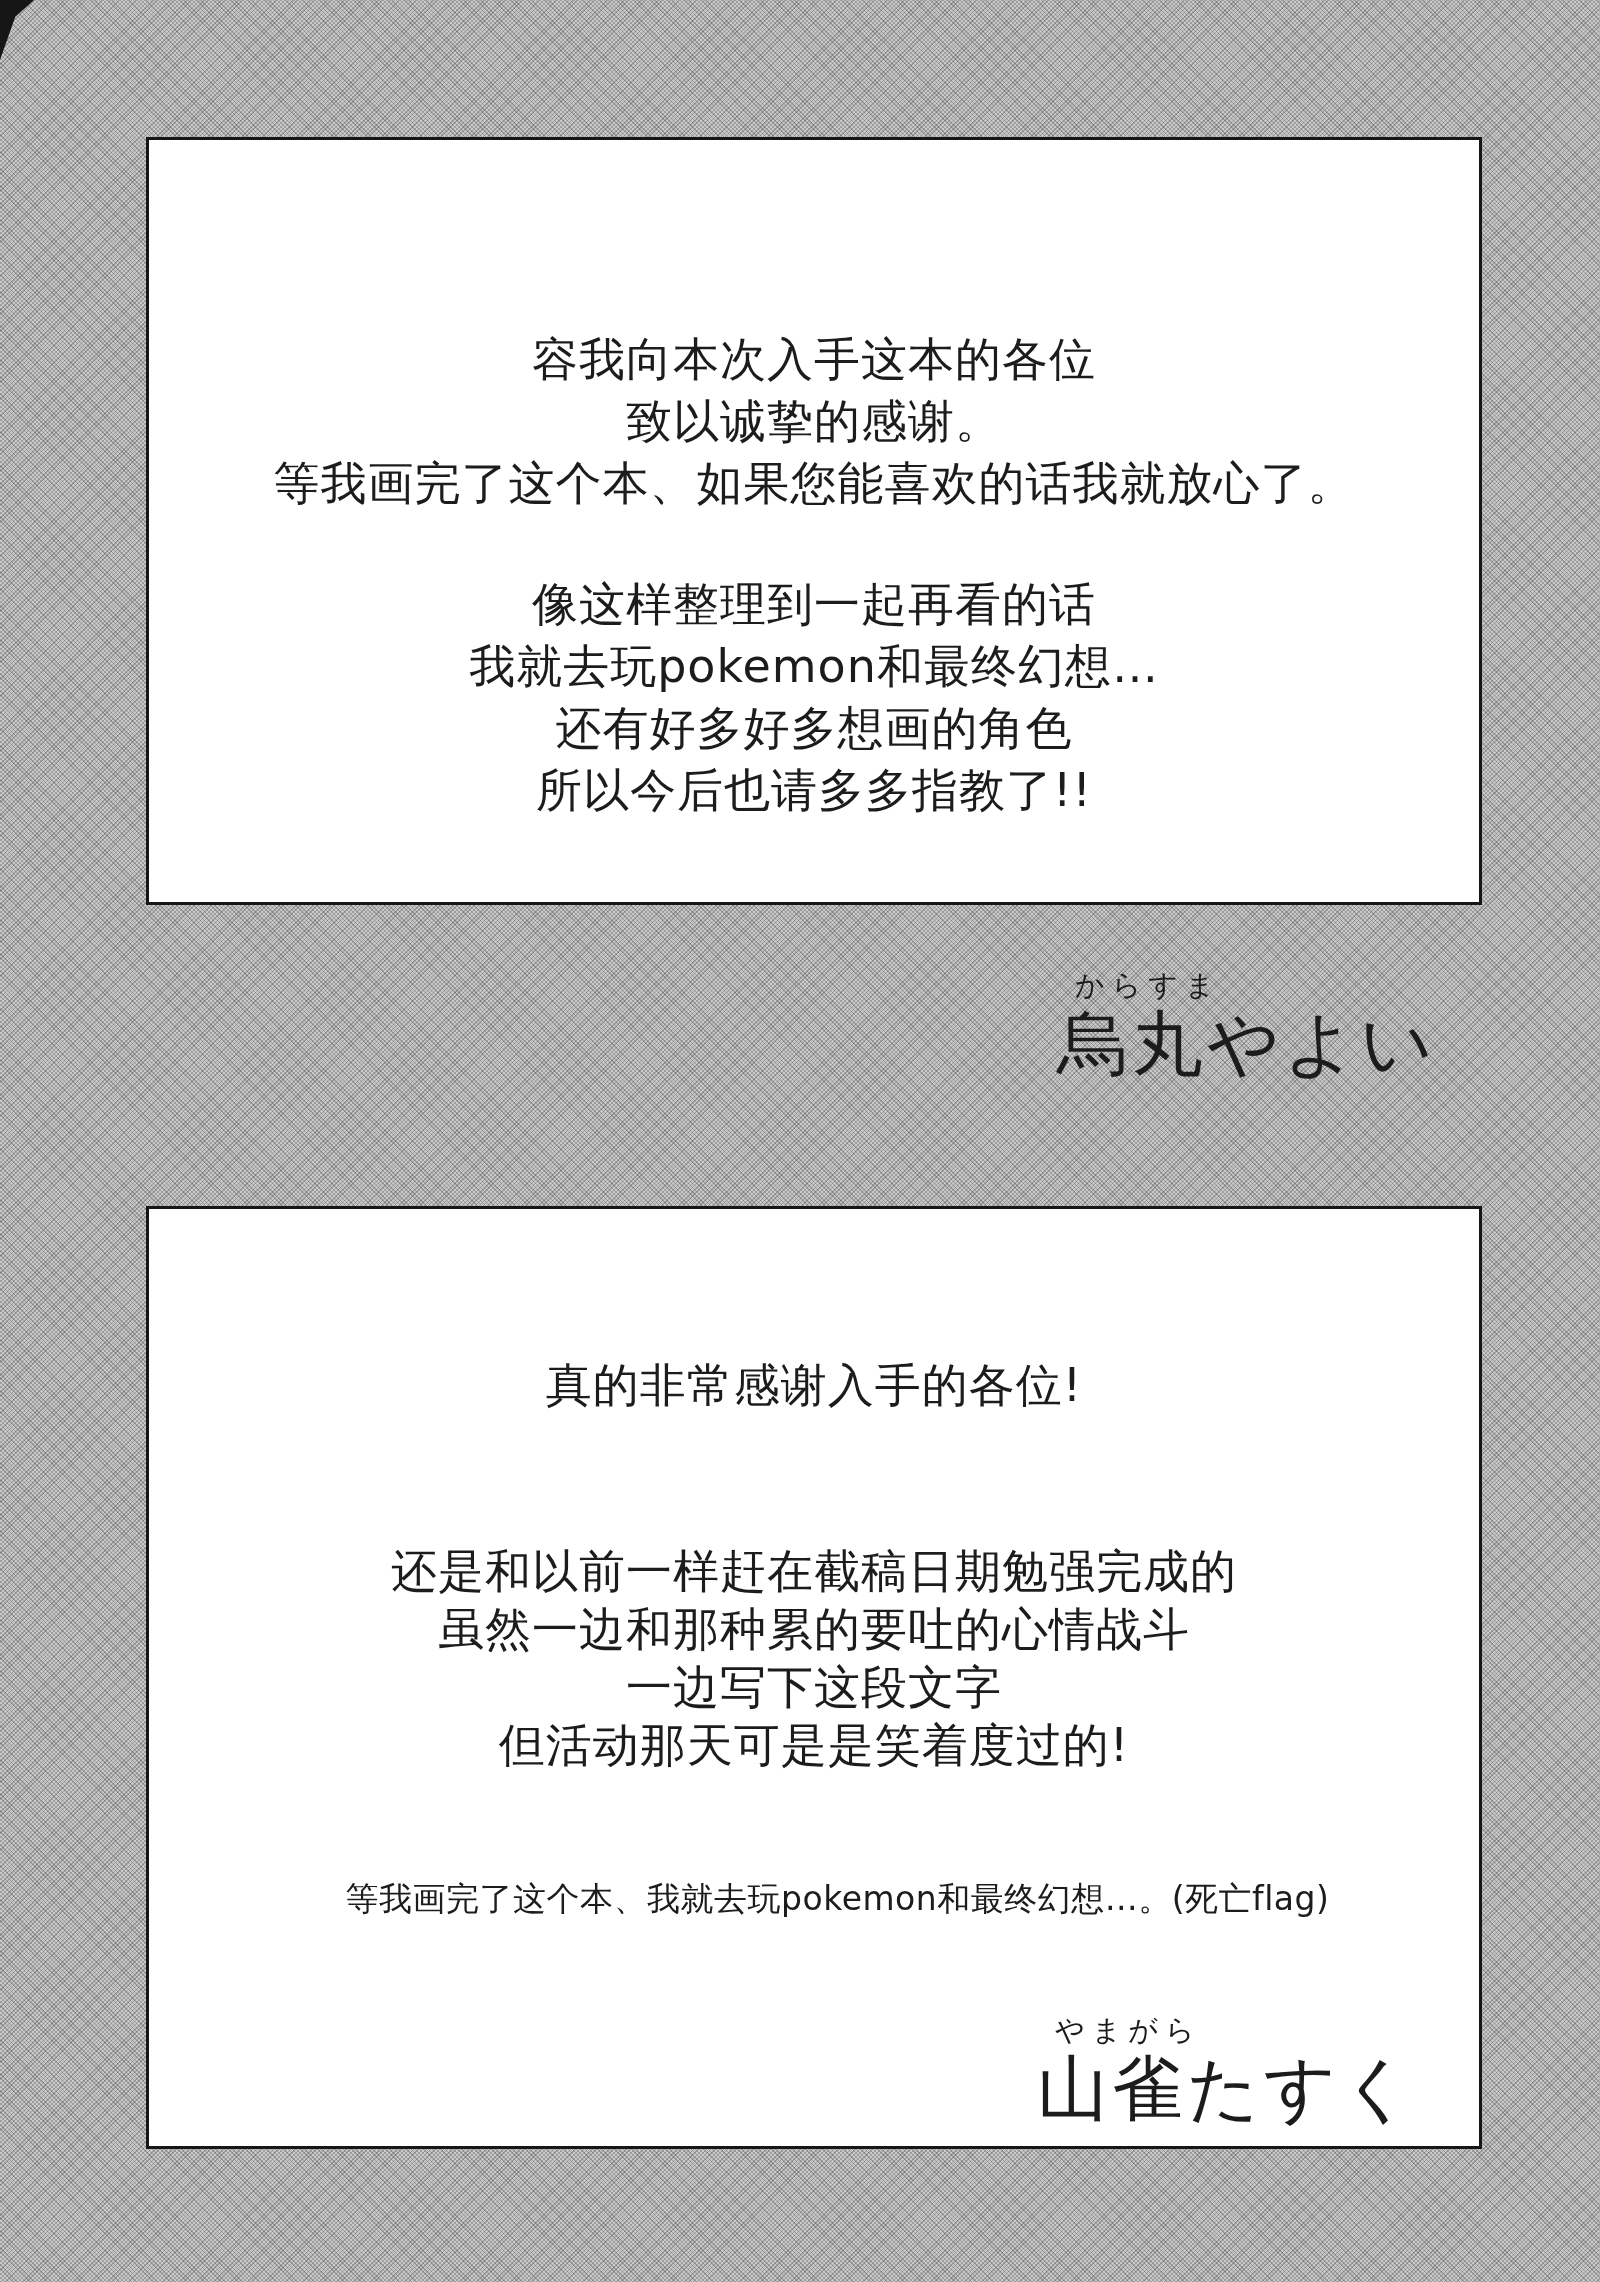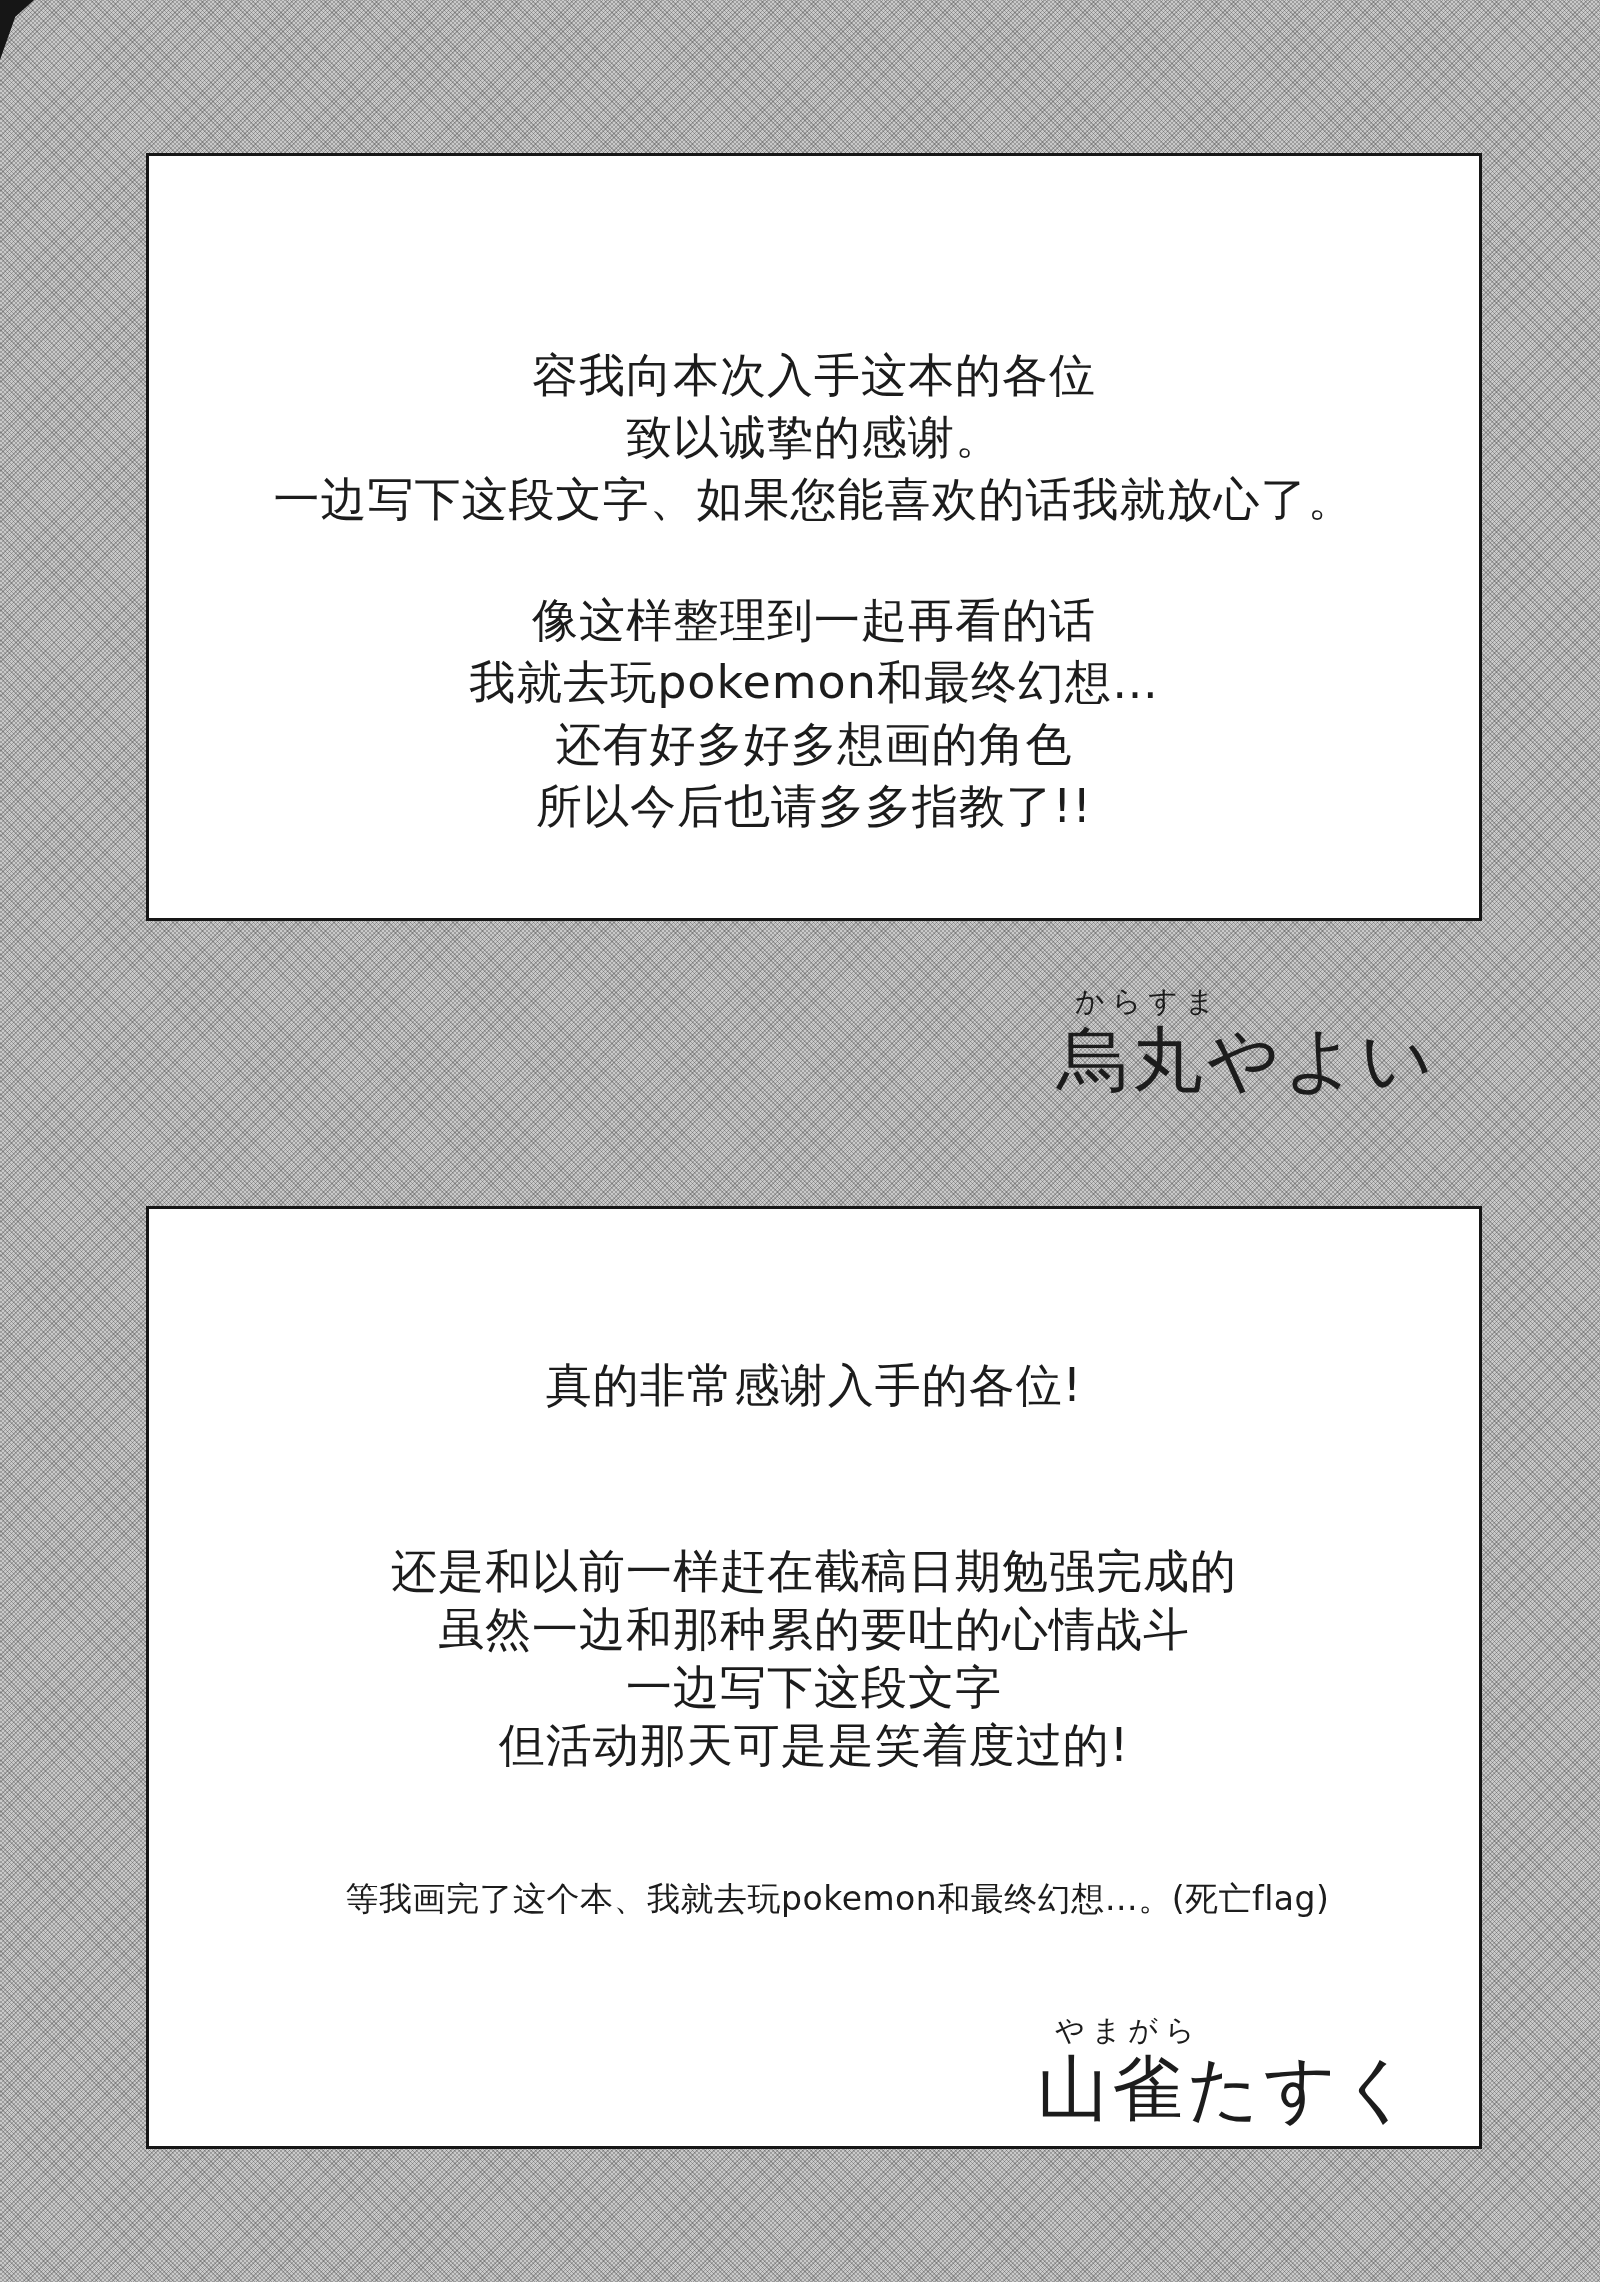--- a/index.html
+++ b/index.html
@@ -32,21 +32,21 @@
   }
   .card {
     position: absolute;
     left: 146px;
     width: 1336px;
     background: #ffffff;
     border: 3px solid #161616;
     box-sizing: border-box;
     color: #1c1c1c;
   }
-  .card-top { top: 153px;  height: 768px; }
+  .card-top { top: 137px;  height: 768px; }
   .card-bottom { top: 1206px; height: 943px; }
 
   .para {
     position: absolute;
     left: 0; right: 0;
     text-align: center;
     font-size: 46px;
     line-height: 62px;
     font-weight: 500;
     letter-spacing: 1px;
@@ -93,21 +93,21 @@
 </head>
 <body>
 
 <div class="page">
   <div class="corner-mark"></div>
 
   <div class="card card-top">
     <div class="para tc-p1">
       <div>容我向本次入手这本的各位</div>
       <div>致以诚挚的感谢。</div>
-      <div>一边写下这段文字、如果您能喜欢的话我就放心了。</div>
+      <div>等我画完了这个本、如果您能喜欢的话我就放心了。</div>
     </div>
     <div class="para tc-p2">
       <div>像这样整理到一起再看的话</div>
       <div>我就去玩pokemon和最终幻想…</div>
       <div>还有好多好多想画的角色</div>
       <div>所以今后也请多多指教了!!</div>
     </div>
     <div class="signature sig-top">
       <div class="furigana">からすま</div>
       <div class="sig-name">烏丸やよい</div>

